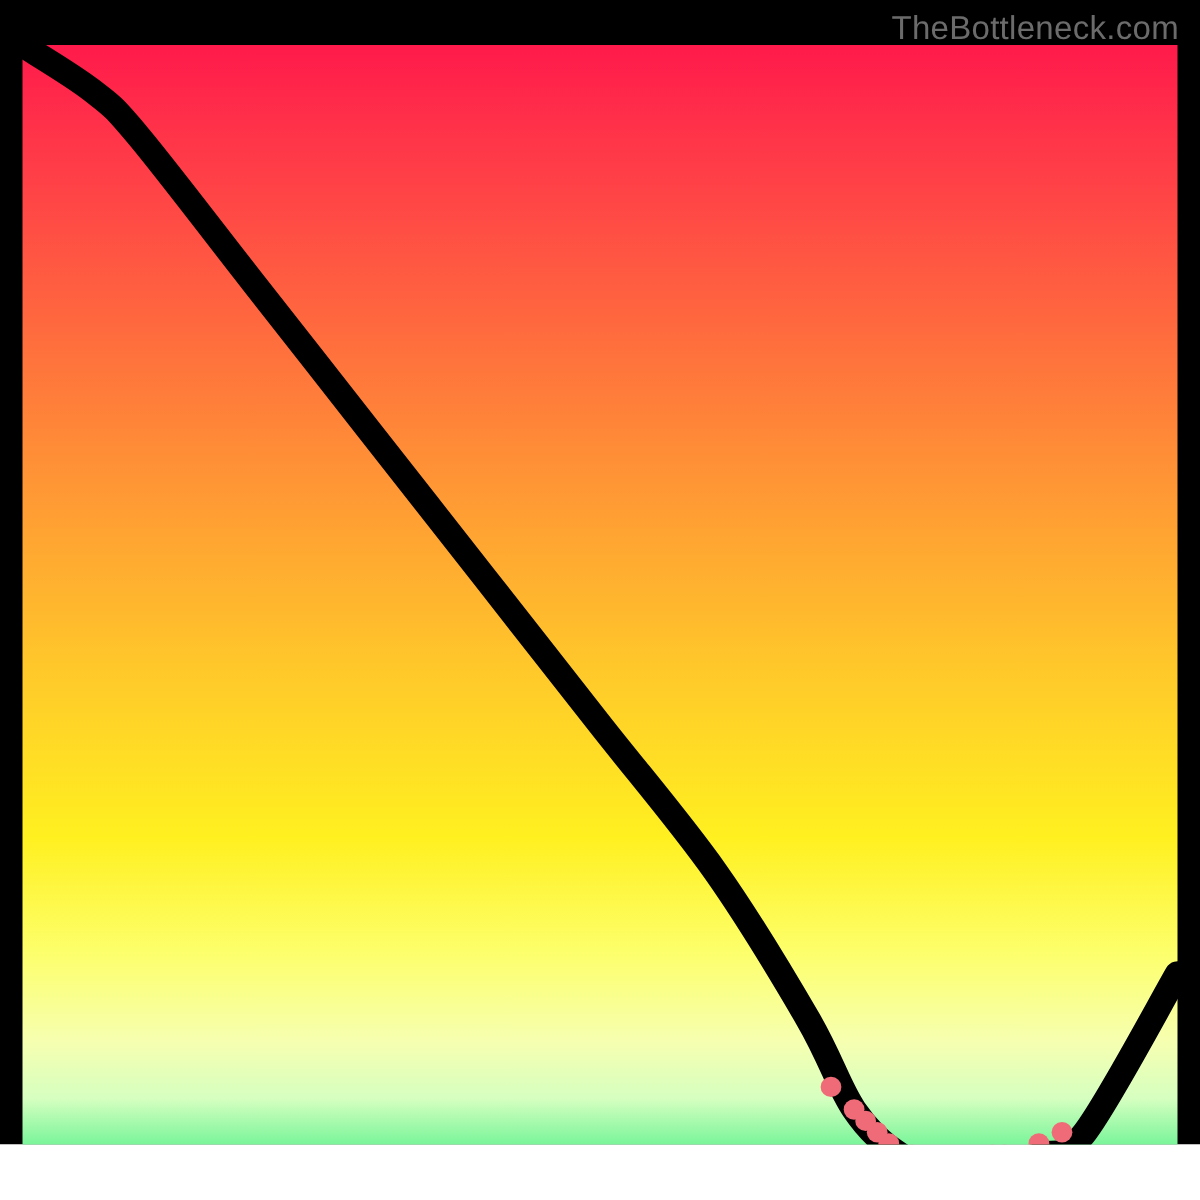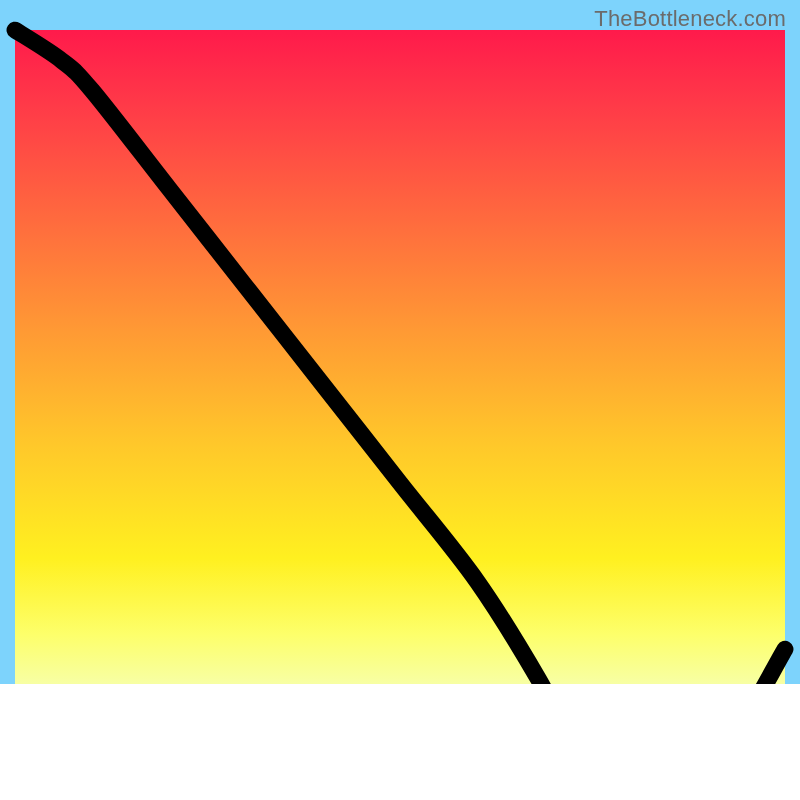--- a/index.html
+++ b/index.html
@@ -4,22 +4,22 @@
 <style>
   body {
     margin: 0;
     padding: 0;
     background: #fff;
     font-family: Arial, Helvetica, sans-serif;
   }
   .stage {
     position: relative;
     width: 800px;
-    height: 684px;
-    background: #7dd3fc;
+    height: 763px;
+    background: #000000;
   }
   .plot-area {
     position: absolute;
     left: 15px;
     top: 30px;
     width: 770px;
     height: 755px;
     
     background: linear-gradient(
       to bottom,

